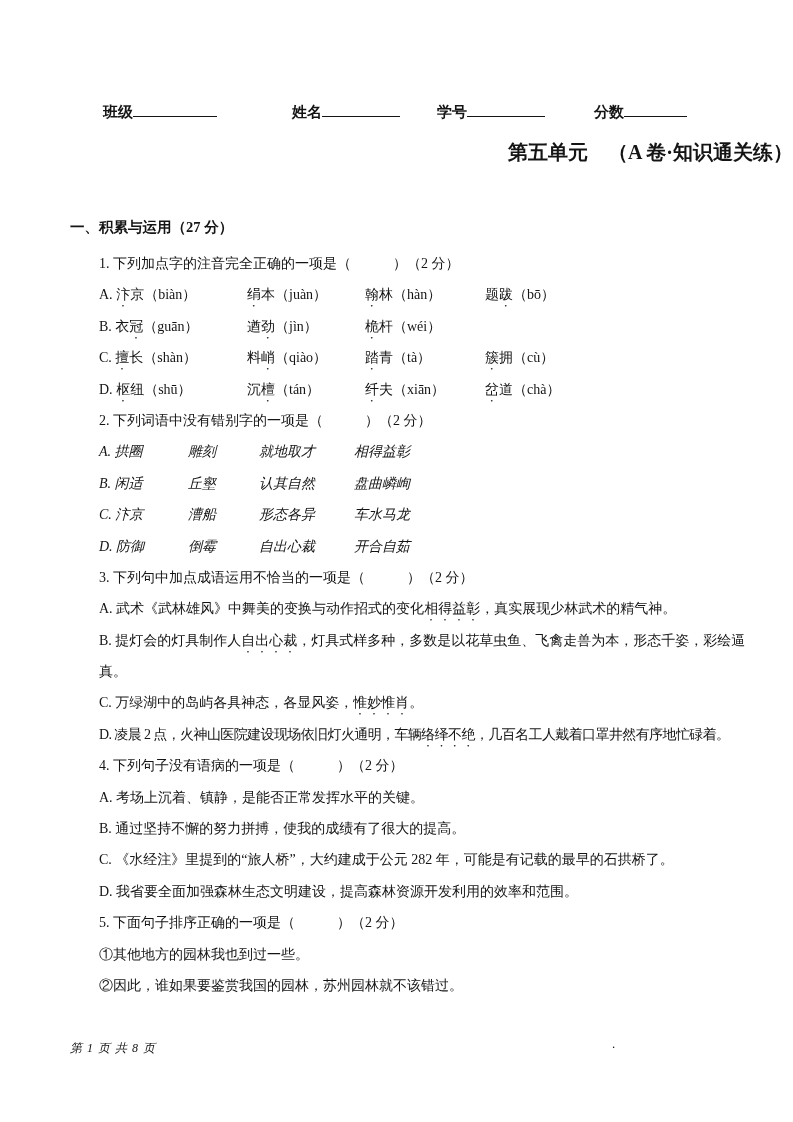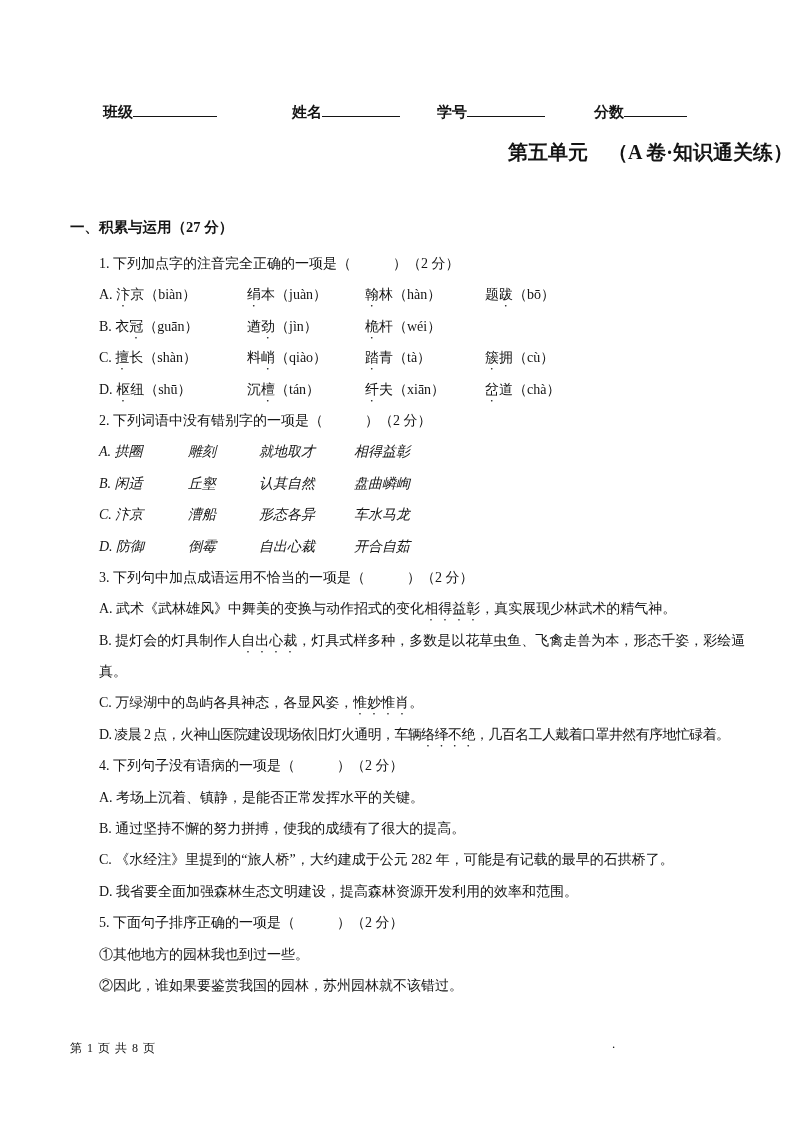--- a/index.html
+++ b/index.html
@@ -44,21 +44,21 @@
 
   
   .em {
     -webkit-text-emphasis: filled dot;
     -webkit-text-emphasis-position: under;
     text-emphasis: filled dot;
     text-emphasis-position: under left;
   }
 
   .footer { position: absolute; top: 1040px; left: 70px; font-size: 12px;
-            letter-spacing: 1px; }
+            letter-spacing: 1px; font-style: italic; }
   .stray { position: absolute; top: 1036px; left: 612px; font-size: 13px; }
 </style>
 </head>
 <body>
 
 <div class="page">
 
   <div class="header">
     <span class="hf g0"><span>班级</span><span class="blank"></span></span>
     <span class="hf g1"><span>姓名</span><span class="blank"></span></span>

